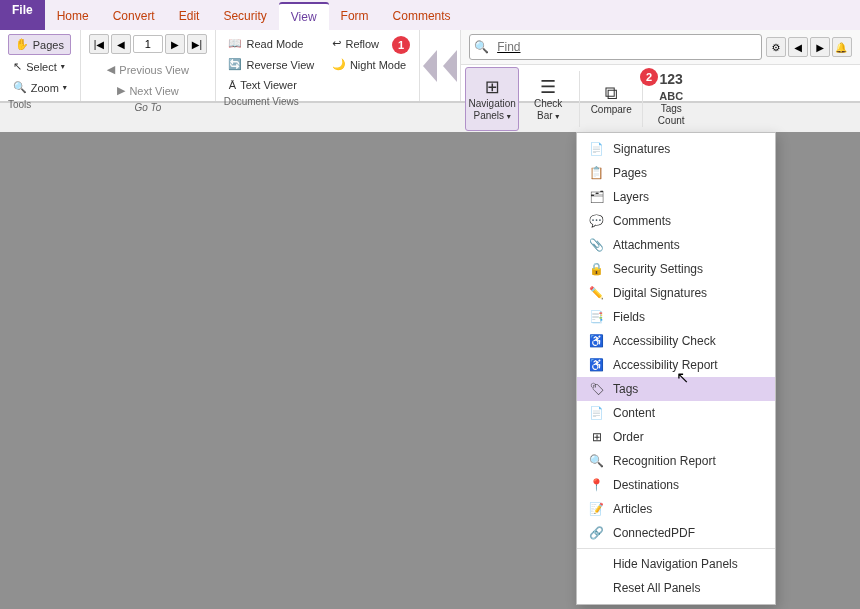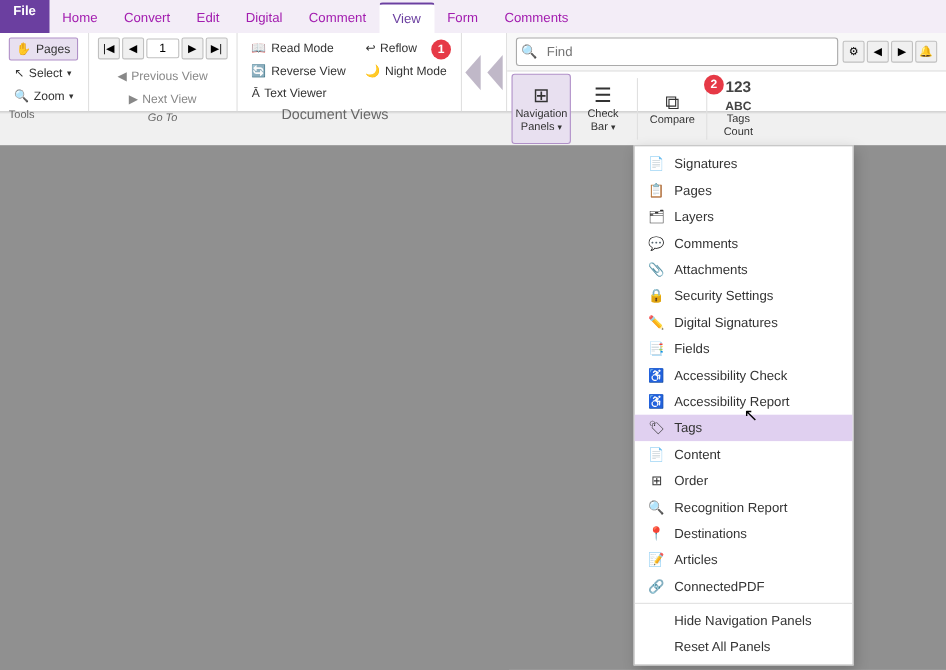--- a/index.html
+++ b/index.html
@@ -24,21 +24,21 @@
       display: flex;
       background: #f3edf7;
       height: 30px;
       align-items: flex-end;
     }
 
     .tab {
       padding: 5px 12px;
       font-size: 12px;
       cursor: pointer;
-      color: #a21caf;
+      color: #c2410c;
       border-top-left-radius: 3px;
       border-top-right-radius: 3px;
       height: 28px;
       display: flex;
       align-items: center;
     }
 
     .tab.active {
       background: #ffffff;
       color: #6b3fa0;
@@ -165,20 +165,21 @@
       border-bottom: 1px solid #e0e0e0;
     }
 
     .search-input {
       flex: 1;
       border: 1px solid #c0c0c0;
       border-radius: 2px;
       padding: 3px 6px;
       font-size: 12px;
       background: white;
+      text-decoration: underline;
     }
 
     
     .main-content {
       position: absolute;
       top: 132px;
       left: 0;
       right: 0;
       bottom: 0;
       background: #909090;
@@ -257,22 +258,21 @@
   </style>
 </head>
 <body>
 
 <div class="ribbon">
   <div class="tab-row">
     <div class="tab file-tab">File</div>
     <div class="tab">Home</div>
     <div class="tab">Convert</div>
     <div class="tab">Edit</div>
-    <div class="tab">Digital</div>
-    <div class="tab">Comment</div>
+    <div class="tab">Security</div>
     <div class="tab active">View</div>
     <div class="tab">Form</div>
     <div class="tab">Comments</div>
   </div>
 
   <div style="display:flex; align-items:stretch; background:#fff; height:72px; border-bottom: 1px solid #d0d0d0;">
 
     <div class="toolbar-group" style="align-items:flex-start; justify-content:flex-start; padding-top:4px;">
       <div class="toolbar-btn-small" style="background:#e8e0f0; border:1px solid #b090c8; border-radius:2px; padding:3px 6px;">
         <span>✋</span>
@@ -330,21 +330,21 @@
           <div class="toolbar-btn-small">
             <span>↩</span>
             <span>Reflow</span>
           </div>
           <div class="toolbar-btn-small">
             <span>🌙</span>
             <span>Night Mode</span>
           </div>
         </div>
       </div>
-      <div style="margin-top:auto; font-size:13px; color:#666;margin-left:32px;">Document Views</div>
+      <div style="margin-top:auto; font-size:10px; color:#666;">Document Views</div>
     </div>
 
     <div style="display:flex; align-items:center; gap:0; padding:0 0;">
       <div style="display:flex; flex-direction:column; align-items:center; justify-content:center; width:20px; height:64px;">
         <div style="width:0; height:0; border-top:16px solid transparent; border-bottom:16px solid transparent; border-right:14px solid #c0b8c8;"></div>
       </div>
       <div style="display:flex; flex-direction:column; align-items:center; justify-content:center; width:20px; height:64px;">
         <div style="width:0; height:0; border-top:16px solid transparent; border-bottom:16px solid transparent; border-right:14px solid #c0b8c8;"></div>
       </div>
     </div>

